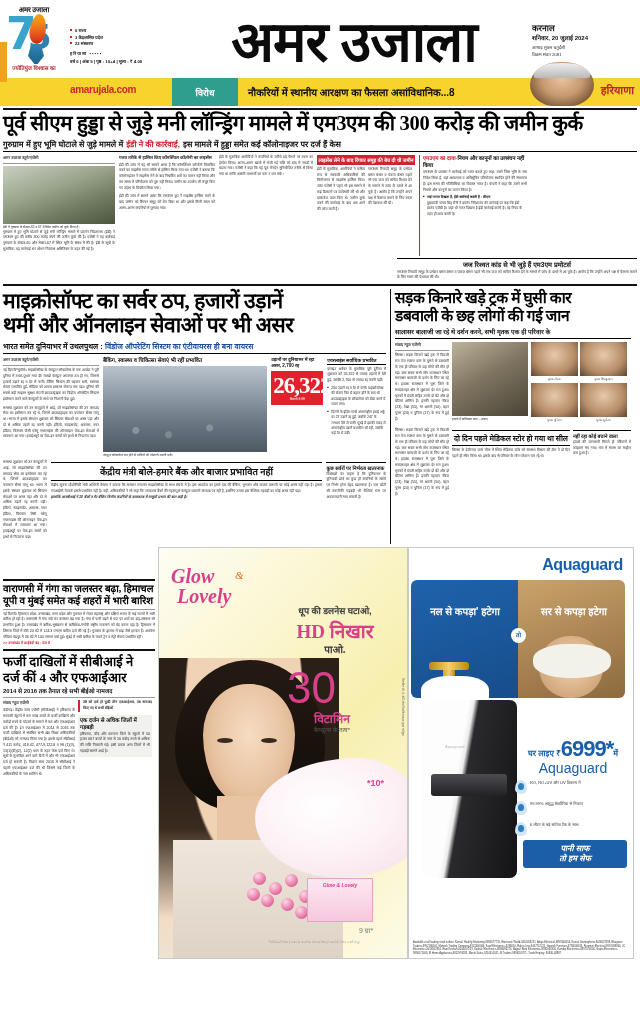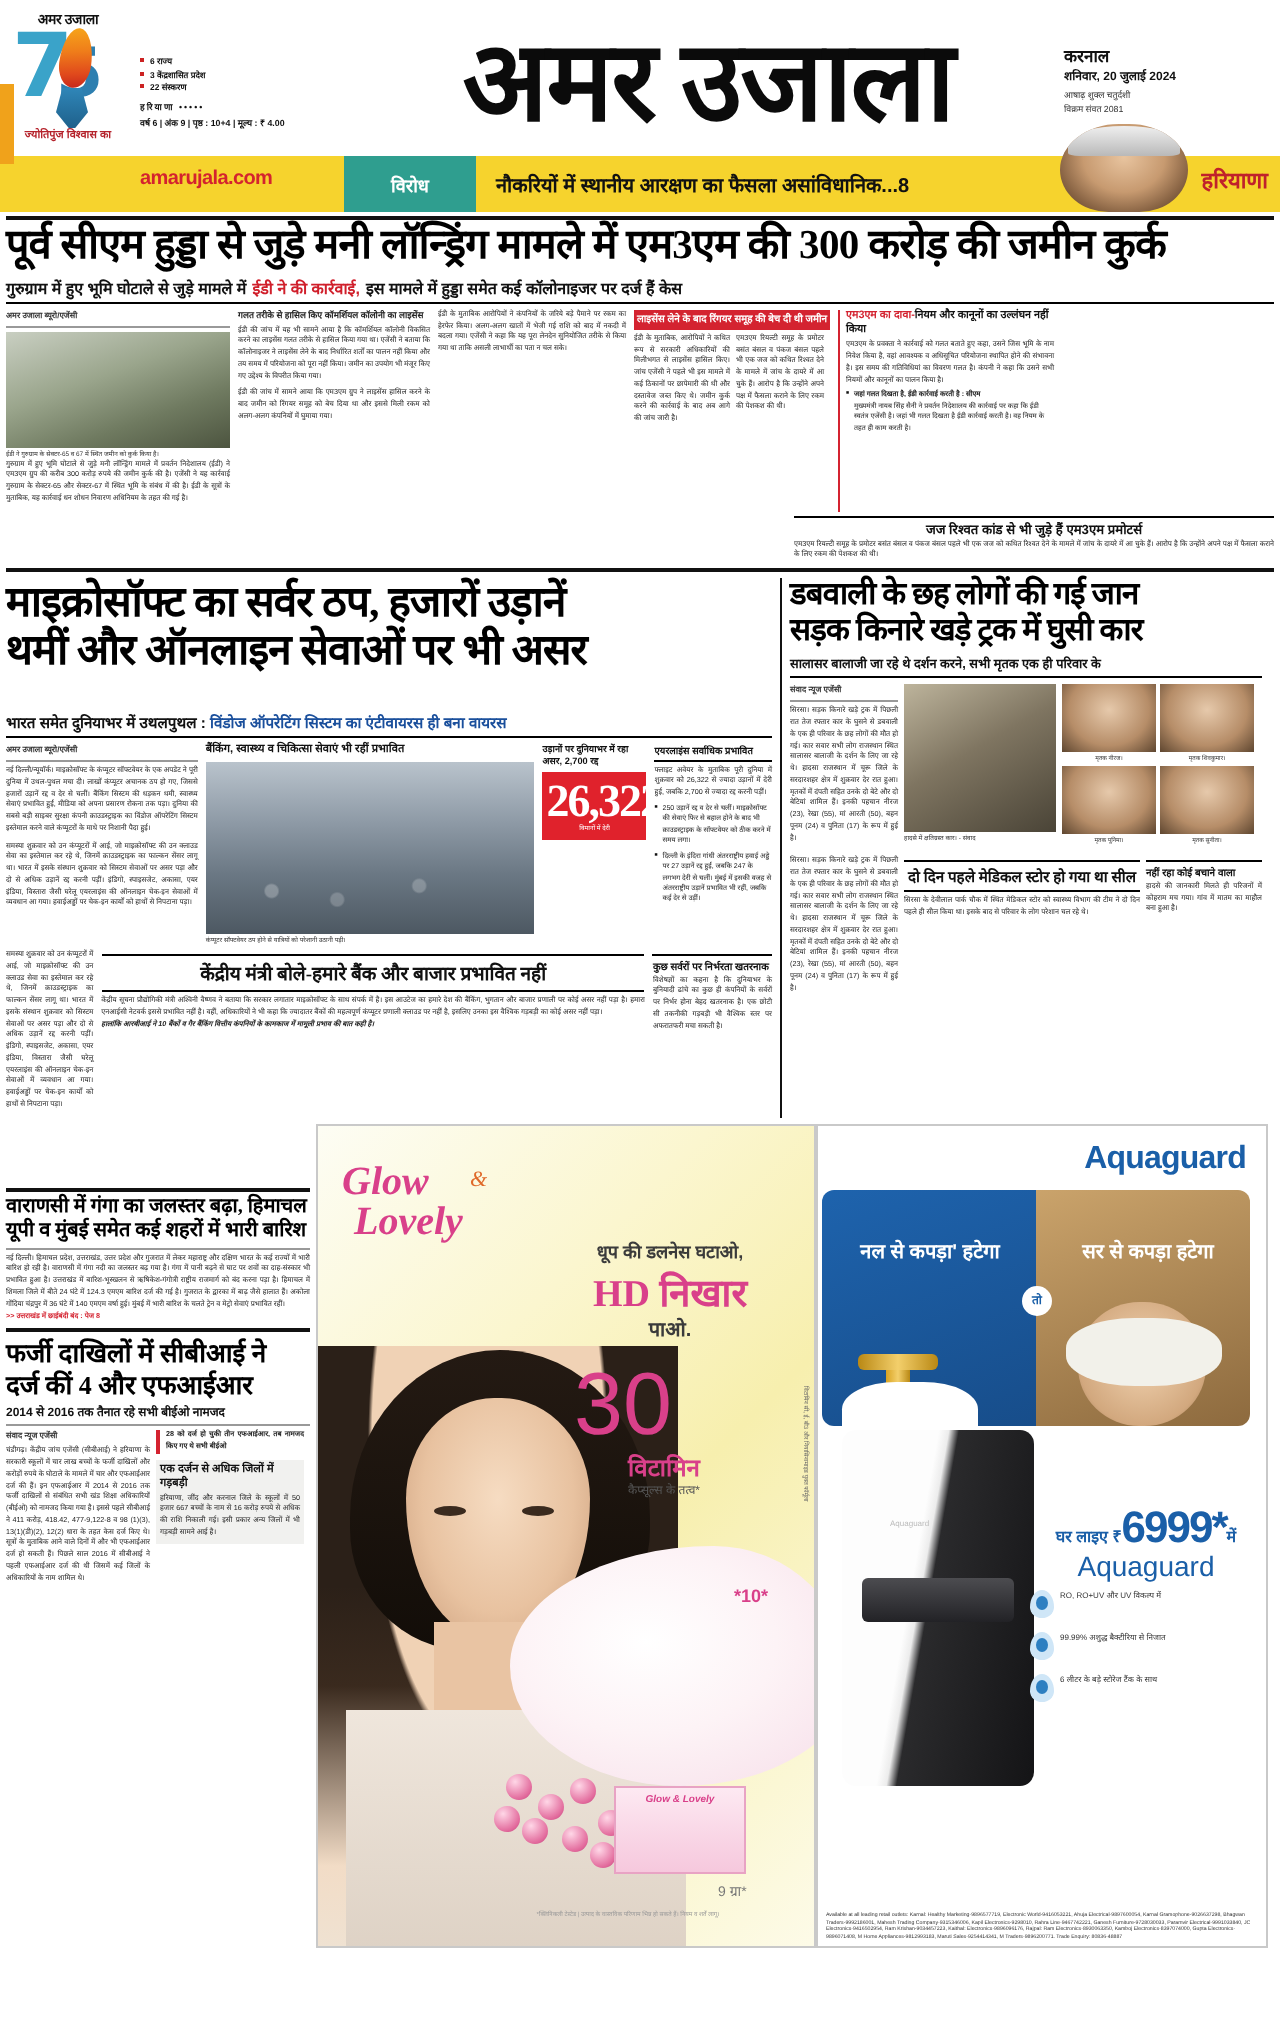--- a/index.html
+++ b/index.html
@@ -132,21 +132,21 @@
   
   .mid { display:flex; margin:3px 3px 0 3px; border-top:2px solid #111; padding-top:3px; }
   .mid-left { width:388px; padding-right:4px; border-right:1px solid #111; }
   .mid-right { width:240px; padding-left:4px; }
   .mid-hl {
     font-family:"Liberation Serif", serif; font-weight:bold; color:#000;
     font-size:21px; line-height:1.16; letter-spacing:-0.4px; white-space:nowrap;
   }
   .mid-hl.small { font-size:15.5px; }
   .mid-kicker {
-    font-size:7.6px; font-weight:bold; margin-top:18px; color:#111; white-space:nowrap;
+    font-size:7.6px; font-weight:bold; margin-top:3px; color:#111; white-space:nowrap;
   }
   .mid-kicker .blue { color:#1a4f9c; }
   .mid-rule { border-top:1px solid #000; margin:2px 0 3px; }
 
   .bignum {
     background:#e0222c; color:#fff; font-family:"Liberation Serif", serif;
     font-size:23px; font-weight:bold; text-align:center; padding:3px 2px 4px;
     letter-spacing:-1px; line-height:1;
   }
   .bignum-sub { font-size:3.2px; color:#fff; font-weight:normal; display:block; margin-top:1px; letter-spacing:0; }
@@ -444,22 +444,22 @@
           <p class="lcol" style="font-style:italic;font-weight:bold;">हालांकि आरबीआई ने 10 बैंकों व गैर बैंकिंग वित्तीय कंपनियों के कामकाज में मामूली प्रभाव की बात कही है।</p>
         </div>
         <div style="width:60px;">
           <div class="tiny-hd">कुछ सर्वरों पर निर्भरता खतरनाक</div>
           <p class="lcol" style="margin-top:1px;">विशेषज्ञों का कहना है कि दुनियाभर के बुनियादी ढांचे का कुछ ही कंपनियों के सर्वरों पर निर्भर होना बेहद खतरनाक है। एक छोटी सी तकनीकी गड़बड़ी भी वैश्विक स्तर पर अफरातफरी मचा सकती है।</p>
         </div>
       </div>
     </div>
 
     <div class="mid-right">
+      <div class="mid-hl small">सड़क किनारे खड़े ट्रक में घुसी कार</div>
       <div class="mid-hl small">डबवाली के छह लोगों की गई जान</div>
-      <div class="mid-hl small">सड़क किनारे खड़े ट्रक में घुसी कार</div>
       <div style="font-size:6.4px;font-weight:bold;margin-top:2px;">सालासर बालाजी जा रहे थे दर्शन करने, सभी मृतक एक ही परिवार के</div>
       <div class="mid-rule"></div>
 
       <div style="display:flex;gap:3px;">
         <div class="lcol" style="width:54px;">
           <div class="byline">संवाद न्यूज एजेंसी</div>
           <div class="hr-thin"></div>
           <p>सिरसा। सड़क किनारे खड़े ट्रक में पिछली रात तेज रफ्तार कार के घुसने से डबवाली के एक ही परिवार के छह लोगों की मौत हो गई। कार सवार सभी लोग राजस्थान स्थित सालासर बालाजी के दर्शन के लिए जा रहे थे। हादसा राजस्थान में चूरू जिले के सरदारशहर क्षेत्र में शुक्रवार देर रात हुआ। मृतकों में दंपती सहित उनके दो बेटे और दो बेटियां शामिल हैं। इनकी पहचान नीरज (23), रेखा (55), मां आरती (50), बहन पूनम (24) व पुनिता (17) के रूप में हुई है।</p>
         </div>
         <div style="width:76px;">
@@ -626,19 +626,23 @@
           <div class="aq-feat">
             <span class="aq-drop"></span>
             <span>99.99% अशुद्ध बैक्टीरिया से निजात</span>
           </div>
           <div class="aq-feat">
             <span class="aq-drop"></span>
             <span>6 लीटर के बड़े स्टोरेज टैंक के साथ</span>
           </div>
         </div>
 
+        <div class="aq-stamp">
+          <div>पानी साफ</div>
+          <div>तो हम सेफ</div>
+        </div>
 
         <div class="aq-fine">Available at all leading retail outlets: Karnal: Healthy Marketing-9896577719, Electronic World-9416053221, Ahuja Electrical-9897600054, Karnal Gramophone-9026637298, Bhagwan Traders-9992186001, Mahesh Trading Company-9315346006, Kapil Electronics-9298010, Rahra Line-9467742221, Ganesh Furniture-9728030033, Paramvir Electrical-9991033840, JC Electronics-9416502954, Ram Krishan-9034457223, Kaithal: Electronics-9896096176, Rajpal: Ram Electronics-8930063350, Kamboj Electronics-8397074000, Gupta Electronics-9896071408, M Home Appliances-9812993183, Maruti Sales-9254414341, M Traders-9896200771. Trade Enquiry: 80836-48887</div>
       </div>
     </div>
   </div>
 
 </div>
 
 </body></html>

